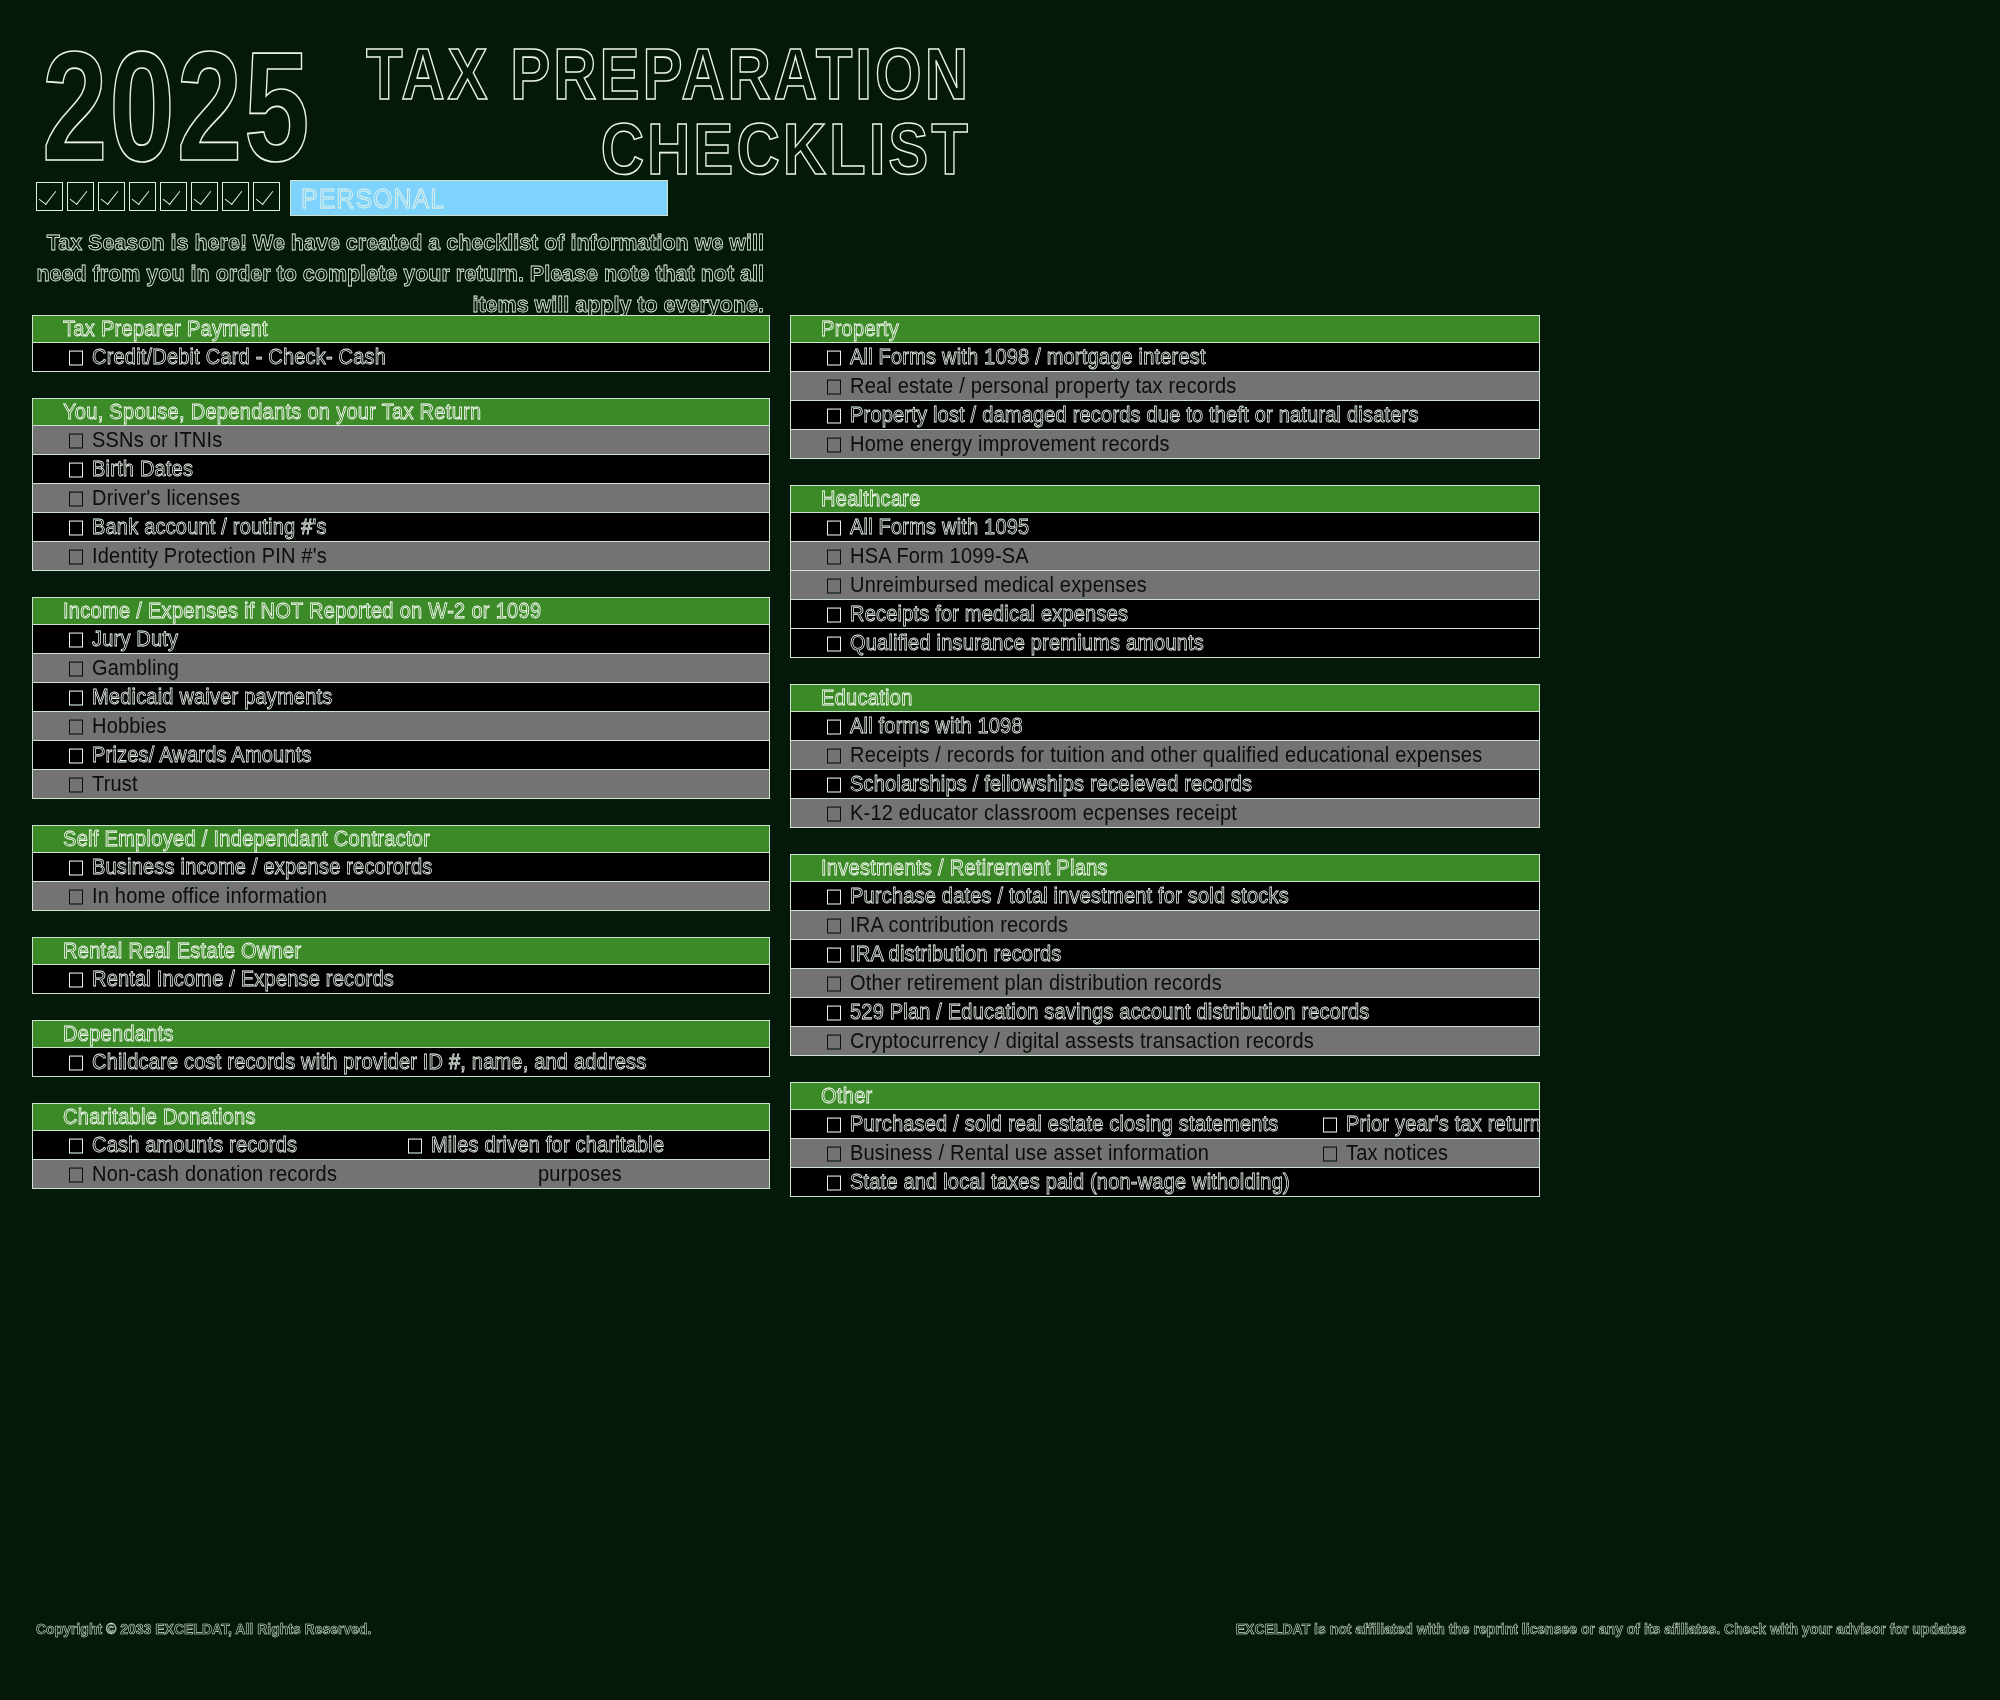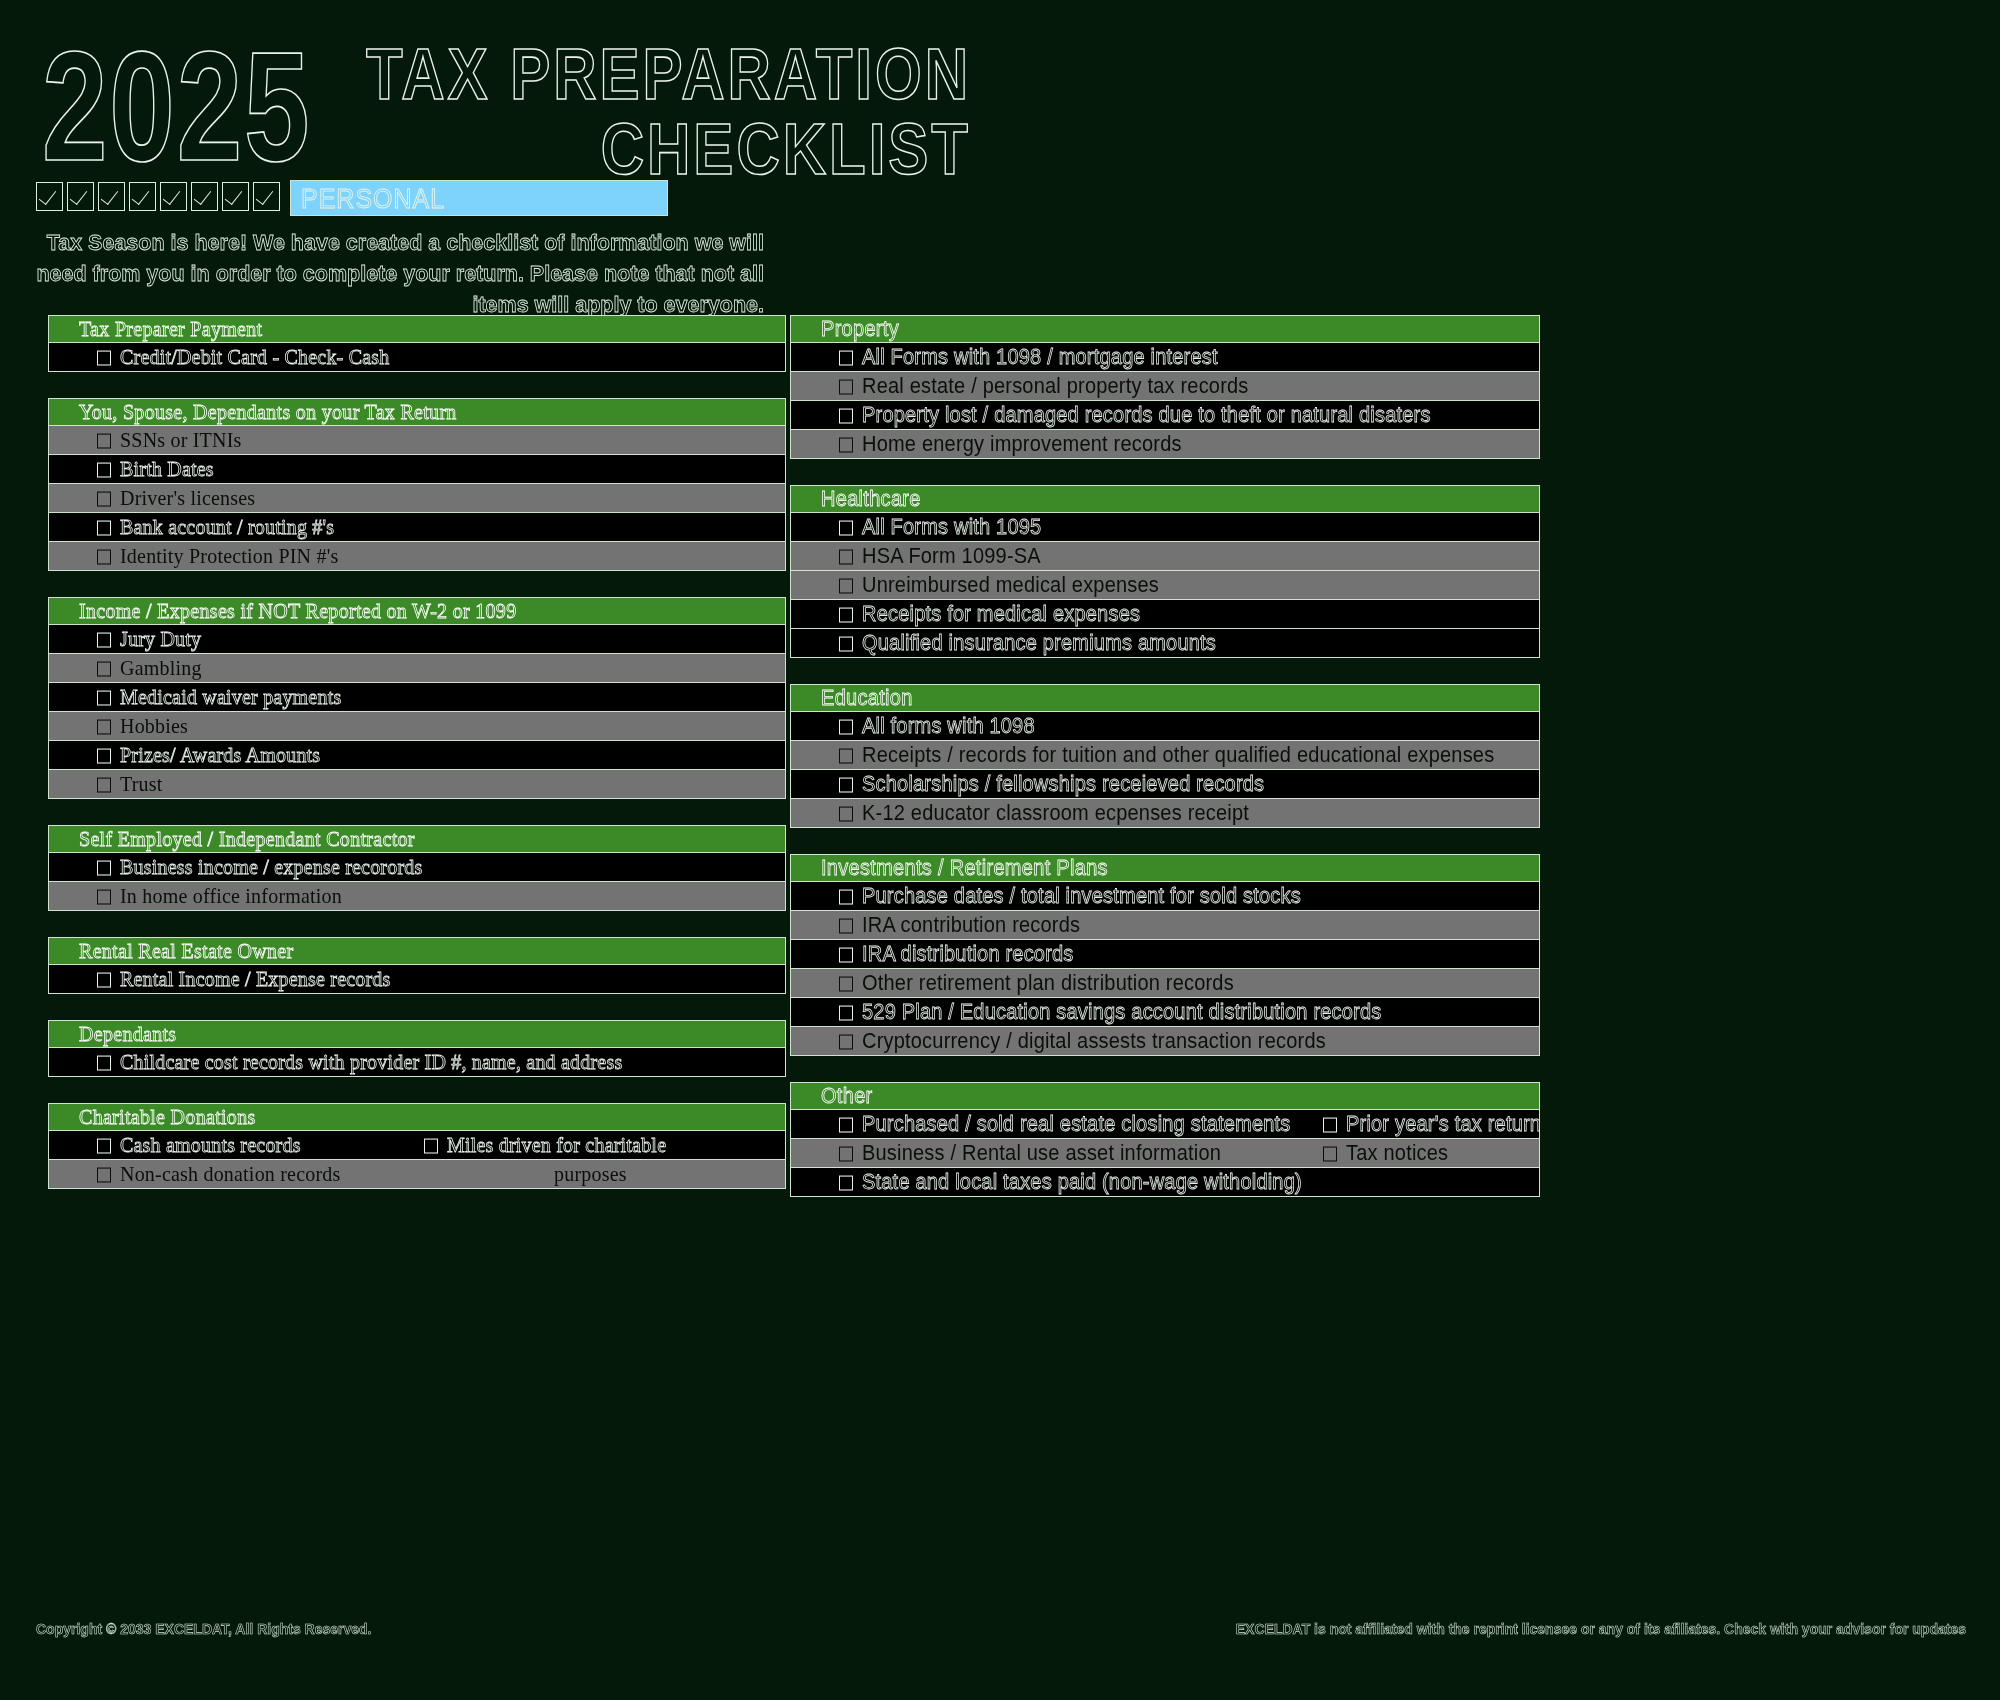--- a/index.html
+++ b/index.html
@@ -117,21 +117,21 @@
     transform: scaleY(1.06);
     transform-origin: left top;
   }
 
   
   .col {
     position: absolute;
     top: 315px;
     width: 738px;
   }
-  .col-left  { left: 48px; font-family: Liberation Serif, serif; }
+  .col-left  { left: 32px; }
   .col-right { left: 790px; width: 750px; }
 
   .section { margin-bottom: 26px; }
 
   .sec-head {
     background: #3c8a27;
     border: 1px solid #cfe3d1;
     height: 28px;
     display: flex;
     align-items: center;
@@ -148,21 +148,21 @@
     white-space: nowrap;
   }
 
   .row {
     height: 29px;
     border-left: 1px solid #cfe3d1;
     border-right: 1px solid #cfe3d1;
     border-bottom: 1px solid #cfe3d1;
     display: flex;
     align-items: center;
-    padding-left: 48px;
+    padding-left: 36px;
     position: relative;
   }
   .row.dark  { background: #000000; }
   .row.light { background: #737373; text-align: center; }
 
   .row .txt {
     font-size: 20px;
     font-weight: 400;
     letter-spacing: 0.2px;
     white-space: nowrap;

